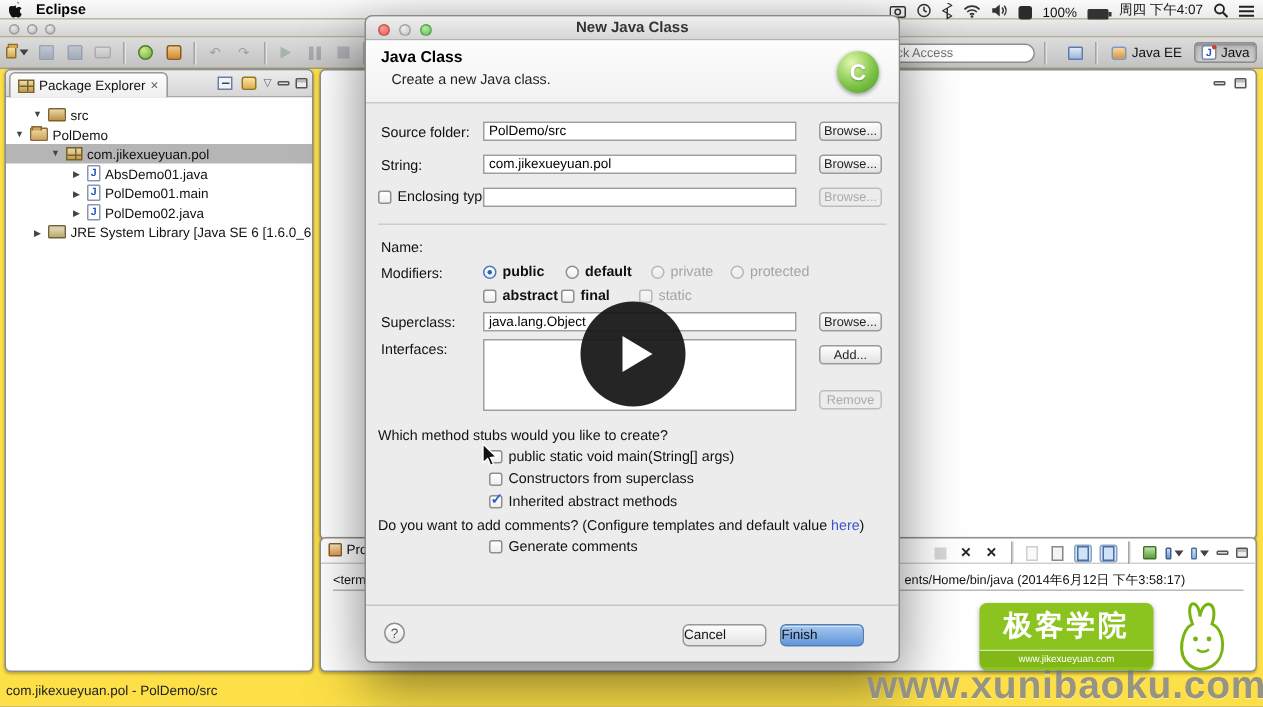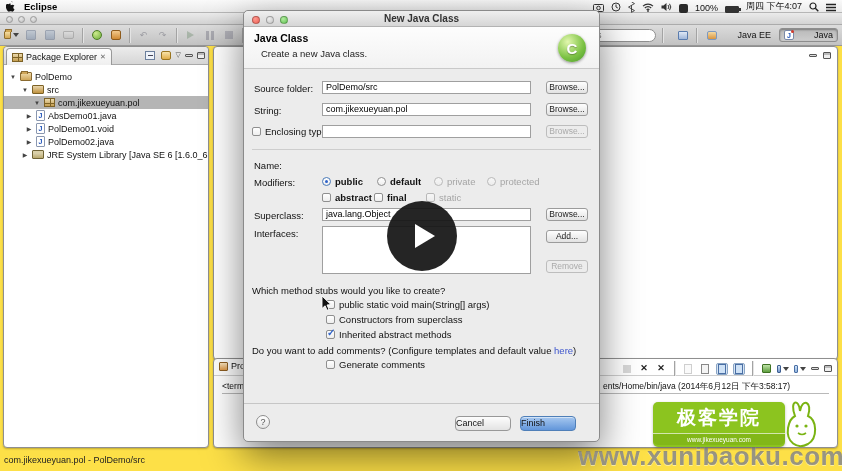--- a/index.html
+++ b/index.html
@@ -34,21 +34,21 @@
   .sh-stop{width:8px;height:8px;background:#778}
   .sh-grn{width:10px;height:10px;border-radius:50%;background:radial-gradient(circle at 35% 30%,#cdeb8e,#6fae3a);border:1px solid #4c7d25}
   .sh-org{width:10px;height:10px;background:linear-gradient(#f2c98c,#d08a33);border:1px solid #8e5b1c;border-radius:2px}
   .sh-pencil{width:10px;height:3px;background:linear-gradient(90deg,#334,#778);transform:rotate(-40deg);border-radius:1px}
   .sh-arrow{font-size:9px;color:#445;line-height:1}
 
   .qa-wrap{position:relative;margin-left:auto}
   .qa-input{width:122px;height:13px;border:1px solid #8f8f8f;border-radius:7px;background:#fff;font-size:8.5px;padding:0 4px 0 15px;color:#333;outline:none;font-family:"Liberation Sans",sans-serif}
   .qa-mag{position:absolute;left:4px;top:2.5px}
   .persp{display:flex;align-items:center;gap:4px;margin-left:6px}
-  .persp-btn{display:flex;align-items:center;gap:20px;font-size:9px;padding:1px 4px;border-radius:3px;color:#111}
+  .persp-btn{display:flex;align-items:center;gap:3px;font-size:9px;padding:1px 4px;border-radius:3px;color:#111}
   .persp-btn.pressed{background:linear-gradient(#b9b9b9,#cdcdcd);box-shadow:inset 0 1px 2px rgba(0,0,0,.35);border:1px solid #8d8d8d}
   .pi-grid{width:10px;height:9px;background:linear-gradient(#dfe8f5,#9fb6d9);border:1px solid #5a7cae;border-radius:1px}
   .pi-ee{width:10px;height:9px;background:linear-gradient(#f5d9a0,#d9953f);border:1px solid #7d99c0;border-radius:2px}
   .pi-java{width:10px;height:10px;background:#fff;border:1px solid #7b8aa8;border-radius:2px;font-size:7px;color:#2255bb;font-weight:bold;display:flex;align-items:center;justify-content:center;position:relative}
   .pi-java::after{content:"";position:absolute;right:-1px;top:-1px;width:3px;height:3px;border-radius:50%;background:#d23c2c}
 
   
   .panel{position:absolute;background:#fff;border:1px solid #8f8f8f;border-radius:4px;box-shadow:0 1px 2px rgba(0,0,0,.25)}
   .pkg{left:3px;top:46px;width:206px;height:402px;z-index:1}
   .pkg-head{position:relative;height:18px;background:linear-gradient(#ececec,#d6d6d6);border-bottom:1px solid #a9a9a9;border-radius:4px 4px 0 0}
@@ -59,21 +59,21 @@
   .sh-collapse{width:10px;height:9px;border:1px solid #6b7f9c;background:#eef3fa;position:relative}
   .sh-collapse::after{content:"";position:absolute;left:2px;top:3.5px;width:5px;height:1px;background:#445}
   .sh-link{width:10px;height:9px;background:linear-gradient(#f8e3a8,#e0ad4a);border:1px solid #9a751f;border-radius:2px}
   .viewmenu{font-size:7px;color:#555}
   .wb-min{width:8px;height:3px;border:1px solid #555;border-radius:1px;background:#ddd}
   .wb-max{width:8px;height:7px;border:1px solid #555;border-radius:1px;background:#eee;box-shadow:inset 0 2px 0 #bbb}
 
   .tree{padding-top:5px}
   .trow{display:flex;align-items:center;gap:3px;height:13px;font-size:9px;white-space:nowrap;overflow:hidden}
   .trow .arrow{width:8px;text-align:center;font-size:6px;color:#444;flex:0 0 auto}
-  .ind0{padding-left:5px}.ind1{padding-left:17px}.ind2{padding-left:29px}.ind3{padding-left:21px}
+  .ind0{padding-left:5px}.ind1{padding-left:17px}.ind2{padding-left:29px}.ind3{padding-left:43px}
   .sel{background:#b5b5b5}
   .ti{flex:0 0 auto;display:inline-block}
   .ti-folder{width:12px;height:9px;background:linear-gradient(#efd9a8,#cfa558);border:1px solid #8a6a30;border-radius:1px;position:relative}
   .ti-folder::before{content:"";position:absolute;top:-2.5px;left:0;width:5px;height:2px;background:#cfa558;border:1px solid #8a6a30;border-bottom:none}
   .ti-src{width:12px;height:9px;background:linear-gradient(#e9d6ae,#c0923e);border:1px solid #7d6226;border-radius:1px}
   .ti-pkg{width:11px;height:9px;background:linear-gradient(#ead9ad,#c49d4e);border:1px solid #7d6226;position:relative}
   .ti-pkg::before{content:"";position:absolute;left:4.5px;top:0;width:1px;height:100%;background:#7d6226}
   .ti-pkg::after{content:"";position:absolute;left:0;top:3.5px;width:100%;height:1px;background:#7d6226}
   .ti-java{width:9px;height:11px;background:#fff;border:1px solid #8a97b0;font-size:7px;color:#2255bb;font-weight:bold;display:flex;align-items:center;justify-content:center;border-radius:1px}
   .ti-lib{width:12px;height:9px;background:linear-gradient(#e9e2c8,#b9a96e);border:1px solid #6f6336;border-radius:1px;box-shadow:inset 0 2px 0 #d9cfa8}
@@ -138,21 +138,21 @@
   .help-btn{position:absolute;left:12px;top:345px;width:14px;height:14px;border-radius:50%;border:1px solid #8d8d8d;background:linear-gradient(#fff,#e4e4e4);font-size:9px;color:#555;display:flex;align-items:center;justify-content:center}
   .foot-btn{position:absolute;top:346px;width:56px;height:15px;border:1px solid #989898;border-radius:4px;background:linear-gradient(#fdfdfd,#e3e3e3);font-size:9px;line-height:13px;color:#111}
   .cancel{left:211px}
   .finish{left:276px;background:linear-gradient(#a7c8f0,#6296da);border-color:#4f7fb8;box-shadow:inset 0 1px 0 rgba(255,255,255,.5)}
 
   
   .play{position:absolute;left:387px;top:201px;width:70px;height:70px;border-radius:50%;background:rgba(18,18,18,.92);z-index:6;display:flex;align-items:center;justify-content:center}
   .play-tri{width:0;height:0;border-top:12px solid transparent;border-bottom:12px solid transparent;border-left:20px solid #fff;margin-left:6px}
   .cursor{position:absolute;left:320px;top:295px;z-index:9}
   .wm-big{position:absolute;left:578px;top:441px;font-size:26px;font-weight:bold;letter-spacing:.5px;color:rgba(125,125,125,.8);text-shadow:0 1px 0 rgba(255,255,255,.45);z-index:7;white-space:nowrap}
-  .logo{position:absolute;left:653px;top:402px;width:132px;height:45px;background:#8cc41f;border-radius:5px;z-index:8;text-align:center;box-shadow:0 1px 3px rgba(0,0,0,.25)}
+  .logo{position:absolute;left:653px;top:402px;width:116px;height:45px;background:#8cc41f;border-radius:5px;z-index:8;text-align:center;box-shadow:0 1px 3px rgba(0,0,0,.25)}
   .logo-title{color:#fff;font-weight:bold;font-size:19px;letter-spacing:2px;line-height:31px}
   .logo-url{border-top:1px solid rgba(255,255,255,.65);background:#82b718;color:#fff;font-size:6.5px;line-height:11px;border-radius:0 0 5px 5px}
   .rabbit{position:absolute;left:781px;top:396px;z-index:8}
 </style>
 </head>
 <body>
 
 <div id="screen">
 
   <div class="menubar">
@@ -303,48 +303,48 @@
           </span>
         <span class="ph-ico">
             <span class="sh-link"></span>
           </span>
         <span class="viewmenu">▽</span>
         <span class="wb-min"></span>
         <span class="wb-max"></span>
       </div>
     </div>
     <div class="tree">
+      <div class="trow ind1">
+        <span class="arrow">▼</span>
+        <span class="ti ti-src"></span>
+        <span>src</span>
+      </div>
       <div class="trow ind0">
         <span class="arrow">▼</span>
         <span class="ti ti-folder"></span>
         <span>PolDemo</span>
       </div>
-      <div class="trow ind1">
-        <span class="arrow">▼</span>
-        <span class="ti ti-src"></span>
-        <span>src</span>
-      </div>
       <div class="trow ind2 sel">
         <span class="arrow">▼</span>
         <span class="ti ti-pkg"></span>
         <span>com.jikexueyuan.pol</span>
       </div>
       <div class="trow ind3">
         <span class="arrow">▶</span>
         <span class="ti ti-java">
             <span>J</span>
           </span>
         <span>AbsDemo01.java</span>
       </div>
       <div class="trow ind3">
         <span class="arrow">▶</span>
         <span class="ti ti-java">
             <span>J</span>
           </span>
-        <span>PolDemo01.void</span>
+        <span>PolDemo01.main</span>
       </div>
       <div class="trow ind3">
         <span class="arrow">▶</span>
         <span class="ti ti-java">
             <span>J</span>
           </span>
         <span>PolDemo02.java</span>
       </div>
       <div class="trow ind1">
         <span class="arrow">▶</span>

